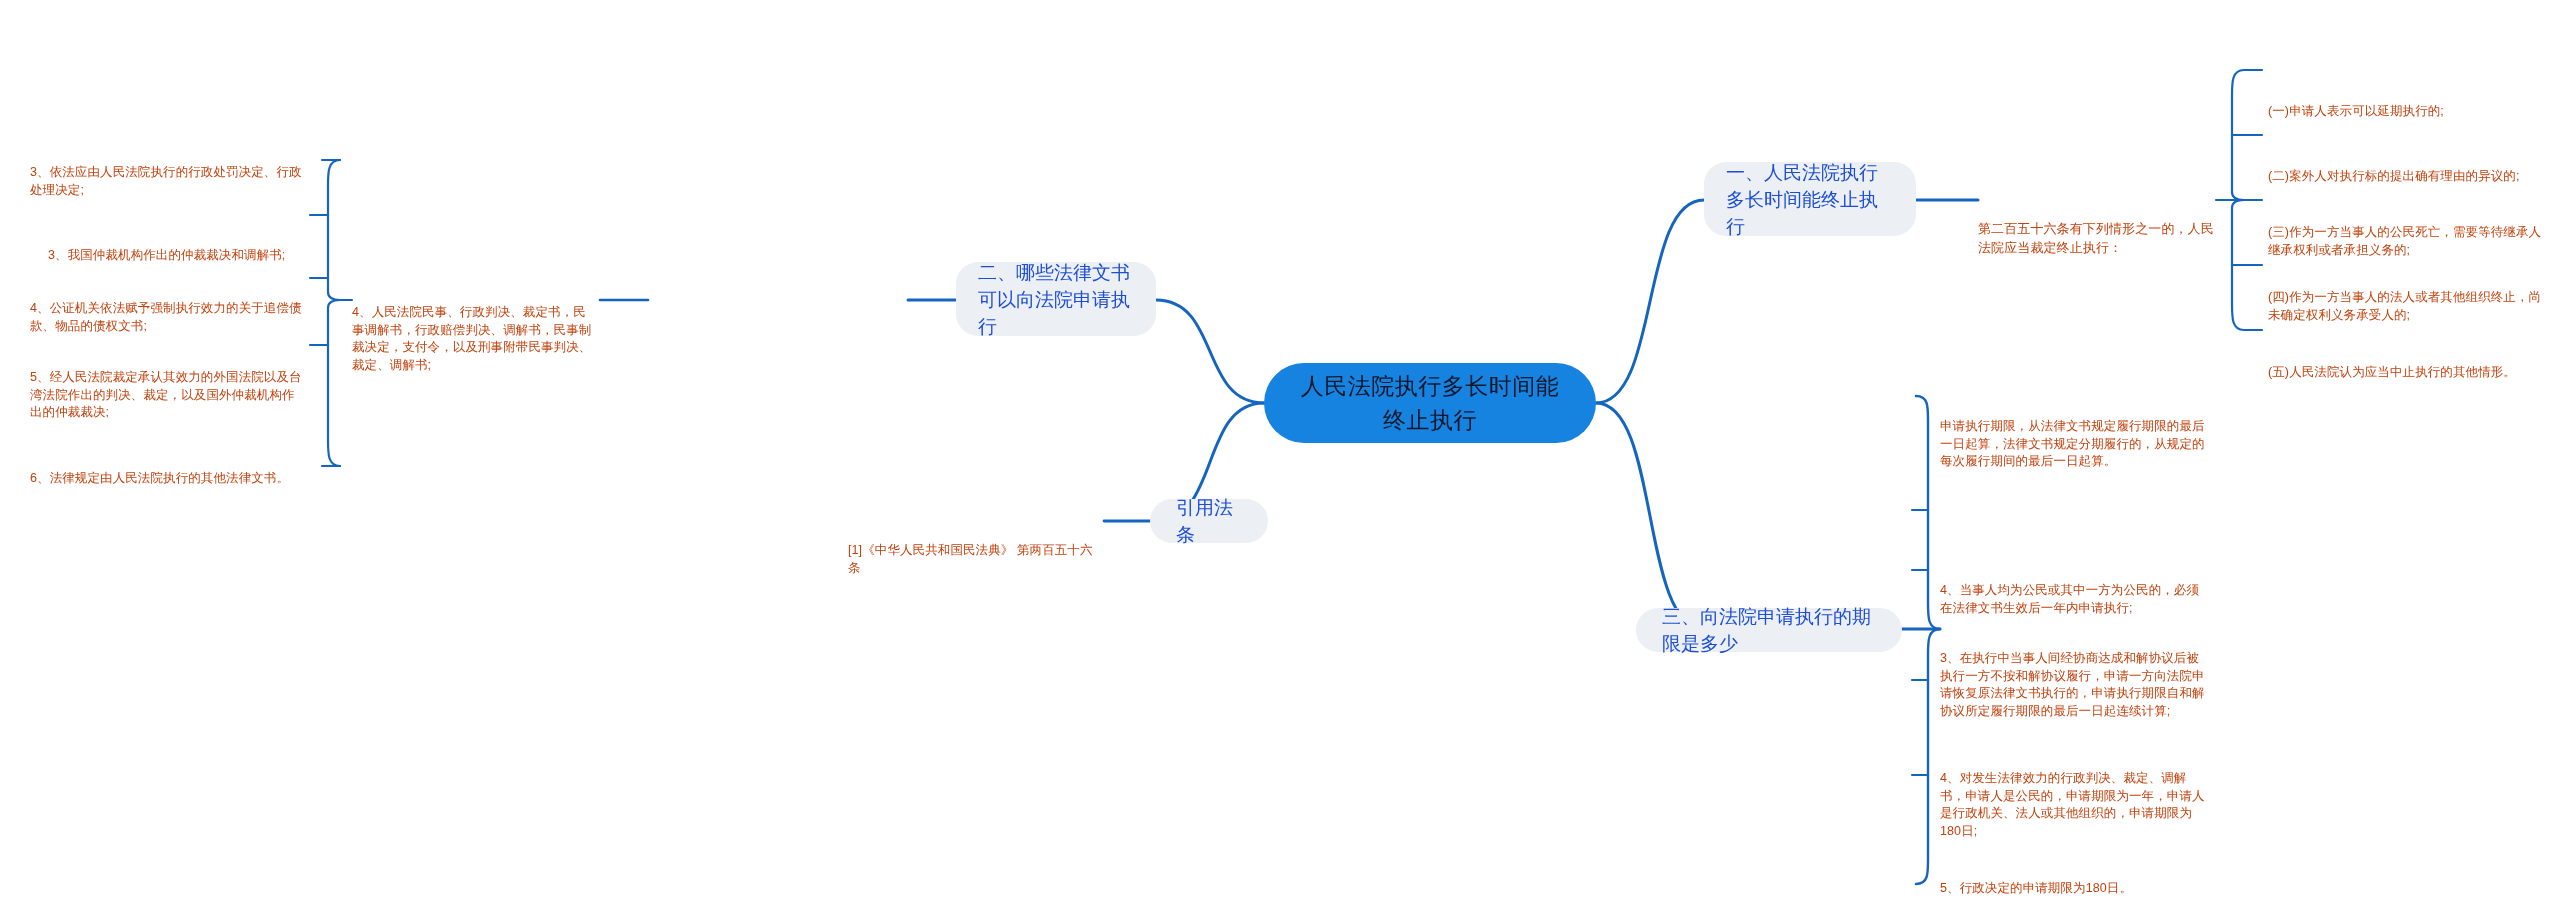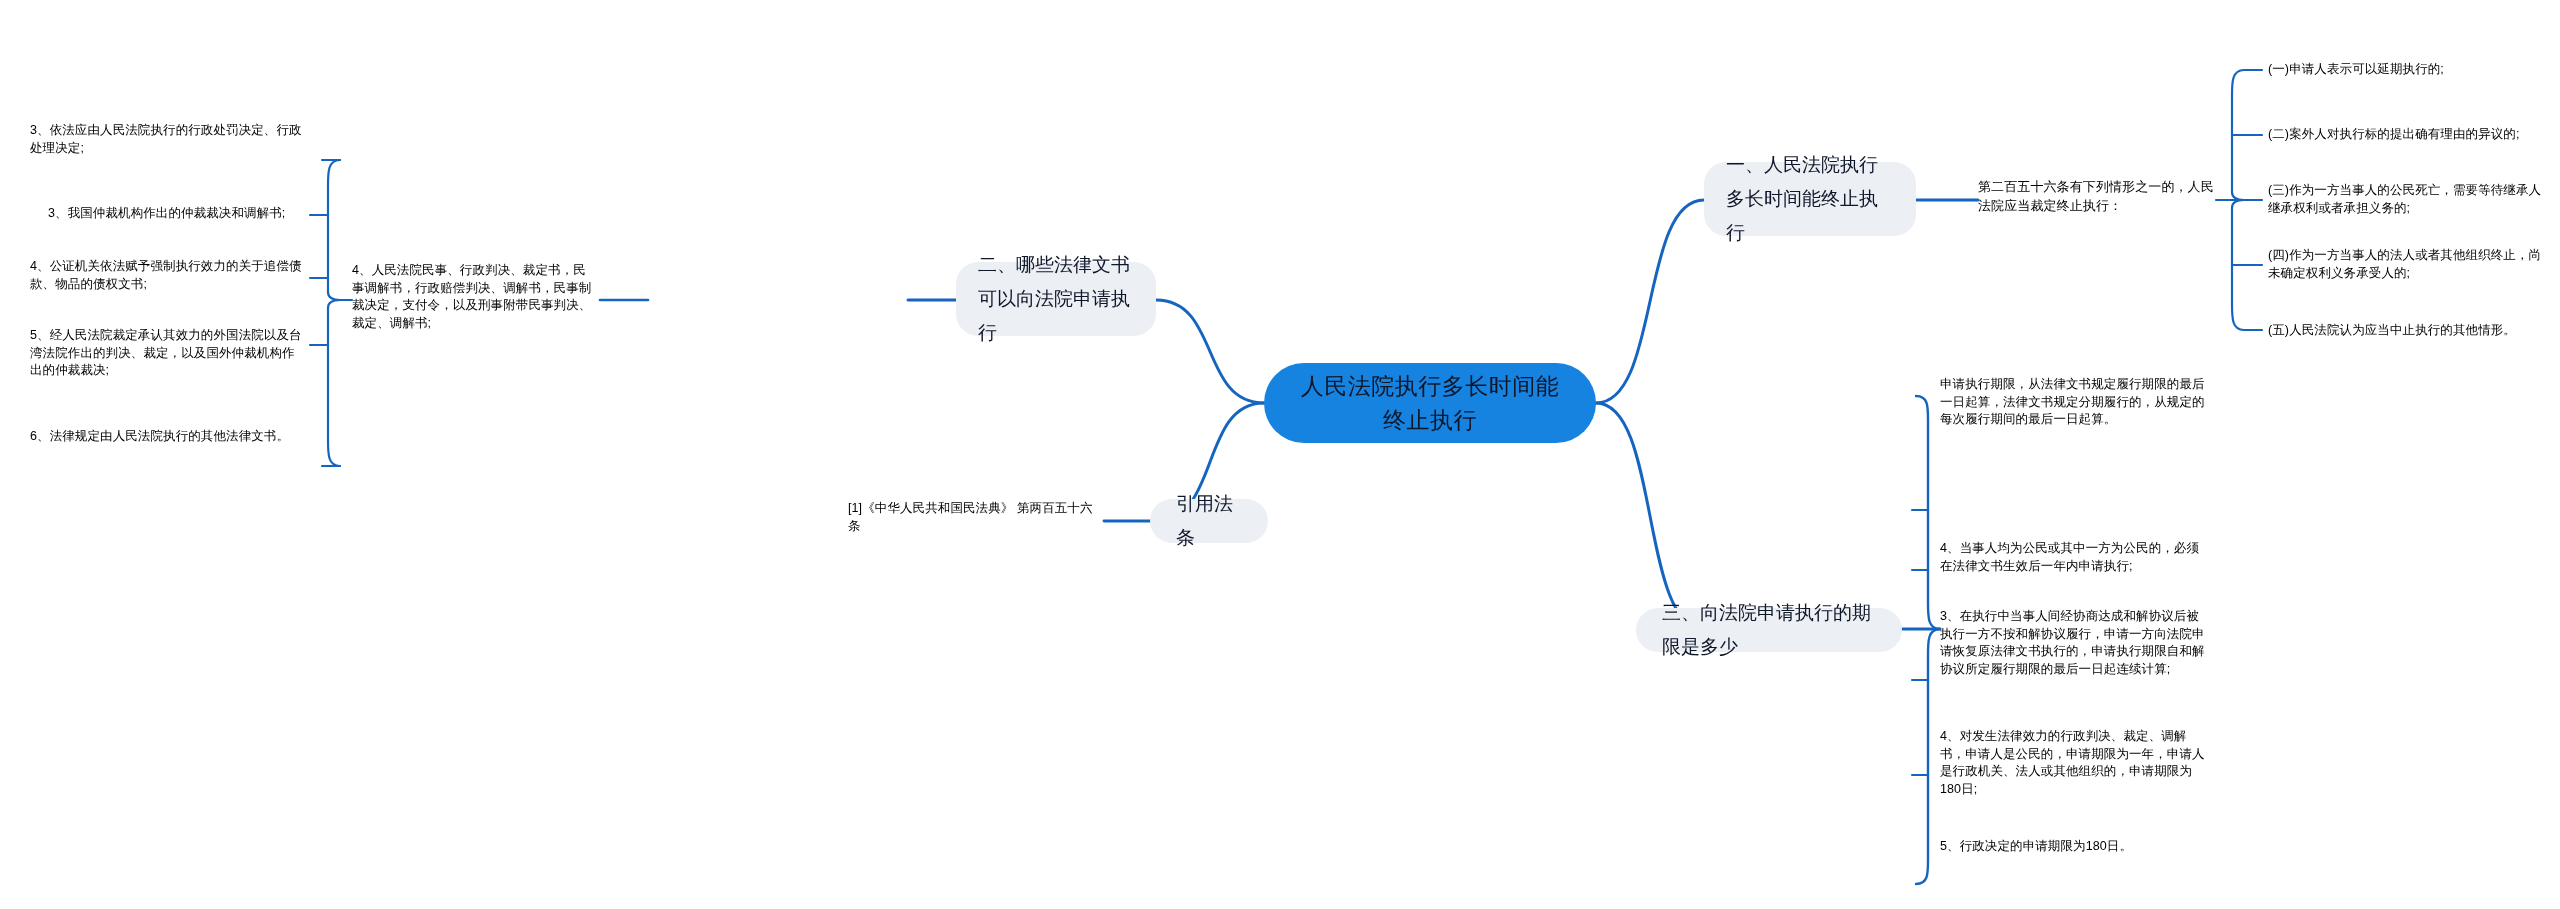--- a/index.html
+++ b/index.html
@@ -33,37 +33,38 @@
     text-align: center;
     justify-content: center;
     font-size: 23px;
     line-height: 34px;
     padding: 8px 26px;
     letter-spacing: 0.5px;
   }
   
   .pill {
     background: #eceff3;
-    color: #0f172a;
+    color: #1d4ed8;
     border-radius: 22px;
     font-size: 19px;
-    line-height: 34px;
+    line-height: 27px;
     padding: 10px 22px;
   }
   .pill.small {
     font-size: 19px;
     padding: 9px 26px;
   }
   
   .leaf {
     position: absolute;
-    color: #000000;
+    color: #c2410c;
     font-size: 13.5px;
     line-height: 19px;
     letter-spacing: 0.1px;
+    margin-top: 42px;
   }
   .leaf.tiny {
     font-size: 12.5px;
     line-height: 17.5px;
   }
   .leaf.mid {
     font-size: 13px;
     line-height: 18.5px;
   }
 </style>

